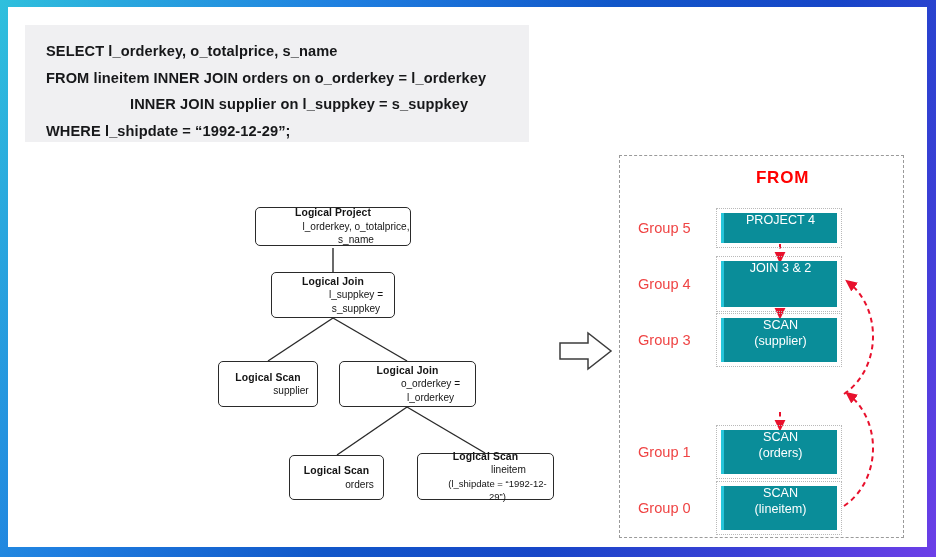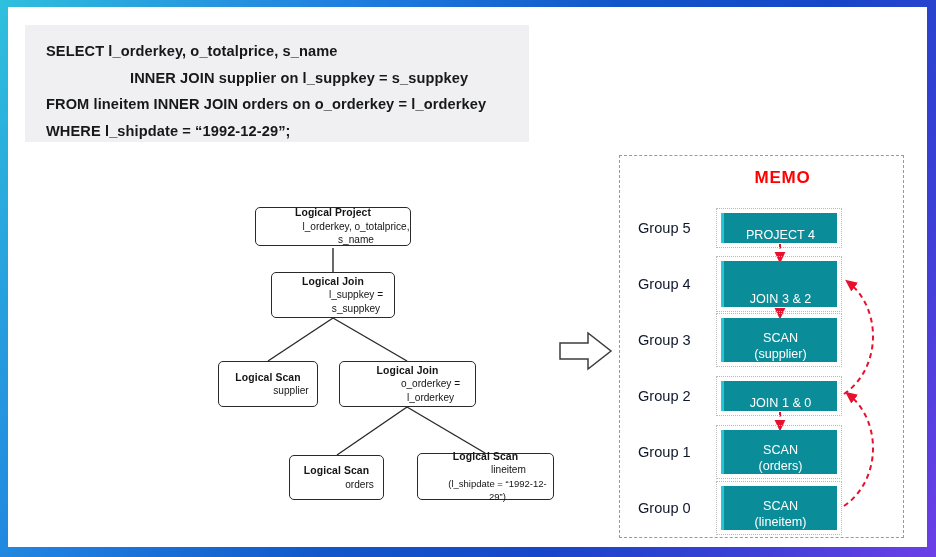--- a/index.html
+++ b/index.html
@@ -97,39 +97,39 @@
     left: 0;
     width: 100%;
     height: 56px;
     display: flex;
     align-items: center;
   }
   .group-label {
     position: absolute;
     left: 18px;
     font-size: 14.6px;
-    color: #0f172a;
+    color: #ef4444;
     white-space: nowrap;
   }
   .cell-outer {
     position: absolute;
     left: 96px;
     width: 126px;
     border: 1.4px dotted #b9b9b9;
     padding: 4px;
   }
   .cell-box {
     width: 100%;
     background: #0a8d99;
     border-left: 3px solid #26c6da;
     color: #ffffff;
     display: flex;
     flex-direction: column;
     align-items: center;
-    justify-content: flex-end;
+    justify-content: flex-start;
     font-size: 12.6px;
     line-height: 15.5px;
     text-align: center;
   }
   .cell-box .b1 { font-weight: normal; }
 
   
   #memo-arrows { position: absolute; left: 0; top: 0; pointer-events: none; }
 
   
@@ -143,22 +143,22 @@
   }
 </style>
 </head>
 <body>
 
 <div id="frame">
 <div id="page">
 
   <div id="sql-block">
     <div class="sql-line">SELECT l_orderkey, o_totalprice, s_name</div>
+    <div class="sql-line">FROM lineitem INNER JOIN orders on o_orderkey = l_orderkey</div>
     <div class="sql-line sql-indent">INNER JOIN supplier on l_suppkey = s_suppkey</div>
-    <div class="sql-line">FROM lineitem INNER JOIN orders on o_orderkey = l_orderkey</div>
     <div class="sql-line">WHERE l_shipdate = “1992-12-29”;</div>
   </div>
 
   <div id="tree">
 
     <svg id="tree-svg" width="560" height="540">
       <g stroke="#2a2a2a" stroke-width="1.4" fill="none">
 
         <line x1="325" y1="241" x2="325" y2="265"></line>
 
@@ -201,21 +201,21 @@
       <span class="t3">(l_shipdate = “1992-12-29”)</span>
     </div>
   </div>
 
   <svg id="big-arrow" width="56" height="44">
     <polygon points="2,14 30,14 30,4 53,22 30,40 30,30 2,30" fill="#ffffff" stroke="#3c3c3c" stroke-width="1.5" stroke-linejoin="miter"></polygon>
   </svg>
 
   <div id="memo-panel">
 
-    <div id="memo-title">MEMO</div>
+    <div id="memo-title">FROM</div>
 
     <svg id="memo-arrows" width="285" height="383">
       <defs>
         <marker id="ah" markerWidth="7" markerHeight="7" refX="4.2" refY="3.2" orient="auto" markerUnits="strokeWidth">
           <path d="M0,0.4 L6,3.2 L0,6 z" fill="#e8112d"></path>
         </marker>
       </defs>
       <g stroke="#e8112d" stroke-width="2" fill="none" stroke-dasharray="4.5,3.5" marker-end="url(#ah)">
 
         <line x1="160" y1="88" x2="160" y2="104"></line>
@@ -253,28 +253,20 @@
     <div class="memo-row" style="top:156px">
       <span class="group-label">Group 3</span>
       <div class="cell-outer">
         <div class="cell-box" style="height:44px">
           <span class="b1">SCAN</span>
           <span class="b1">(supplier)</span>
         </div>
       </div>
     </div>
 
-    <div class="memo-row" style="top:212px">
-      <span class="group-label">Group 2</span>
-      <div class="cell-outer">
-        <div class="cell-box" style="height:30px">
-          <span class="b1">JOIN 1 &amp; 0</span>
-        </div>
-      </div>
-    </div>
 
     <div class="memo-row" style="top:268px">
       <span class="group-label">Group 1</span>
       <div class="cell-outer">
         <div class="cell-box" style="height:44px">
           <span class="b1">SCAN</span>
           <span class="b1">(orders)</span>
         </div>
       </div>
     </div>

